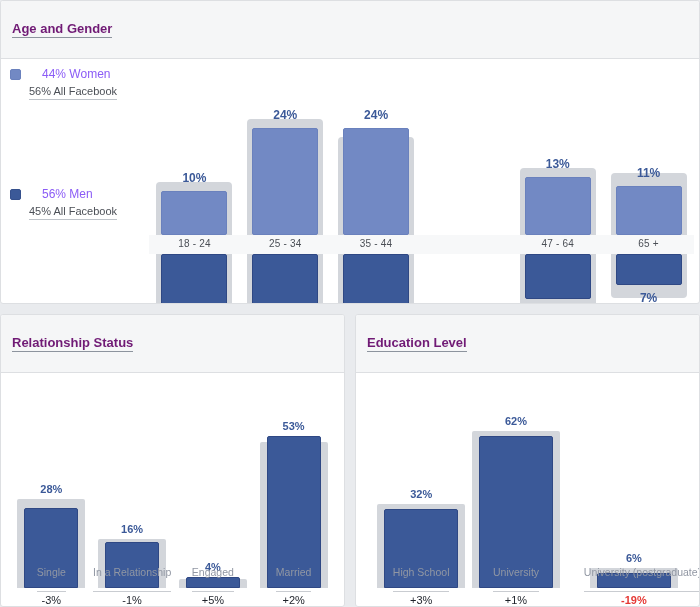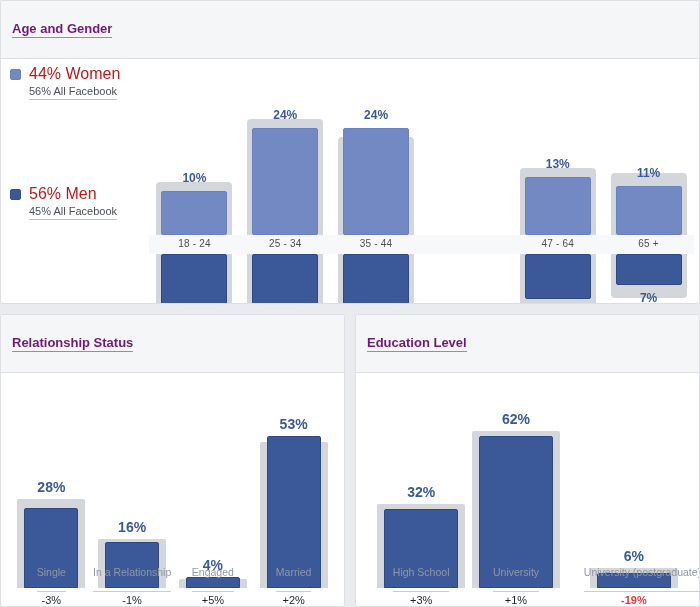--- a/index.html
+++ b/index.html
@@ -47,21 +47,21 @@
   .legend { position: absolute; left: 9px; }
   .legend-row { display: flex; align-items: center; gap: 8px; }
   .swatch {
     width: 11px; height: 11px;
     border-radius: 2px;
     flex: none;
   }
   .sw-women { background: #7289c4; border: 1px solid #6a81bd; }
   .sw-men   { background: #3b5998; border: 1px solid #35508c; }
   .legend-main {
-    font-size: 16px; color: #b91c1c; line-height: 14px;
+    font-size: 12px; color: #8b5cf6; line-height: 14px; margin-left: 13px;
   }
   .legend-sub {
     font-size: 11px; color: #4b4f56;
     border-bottom: 1px solid #bec3c9;
     display: inline-block;
     margin-left: 19px;
     margin-top: 3px;
     padding-bottom: 1px;
     line-height: 13px;
   }
@@ -136,21 +136,21 @@
     bottom: 18px;
     background: #3b5998;
     border: 1px solid #2f4884;
     border-radius: 2px 2px 0 0;
     z-index: 2;
   }
   .vval {
     position: absolute;
     left: 0; width: 100%;
     text-align: center;
-    font-size: 14px;
+    font-size: 11px;
     font-weight: bold;
     color: #3b5998;
     z-index: 3;
   }
   .vcat {
     position: absolute;
     left: -6px; right: -6px;
     bottom: 0;
     text-align: center;
     z-index: 3;

